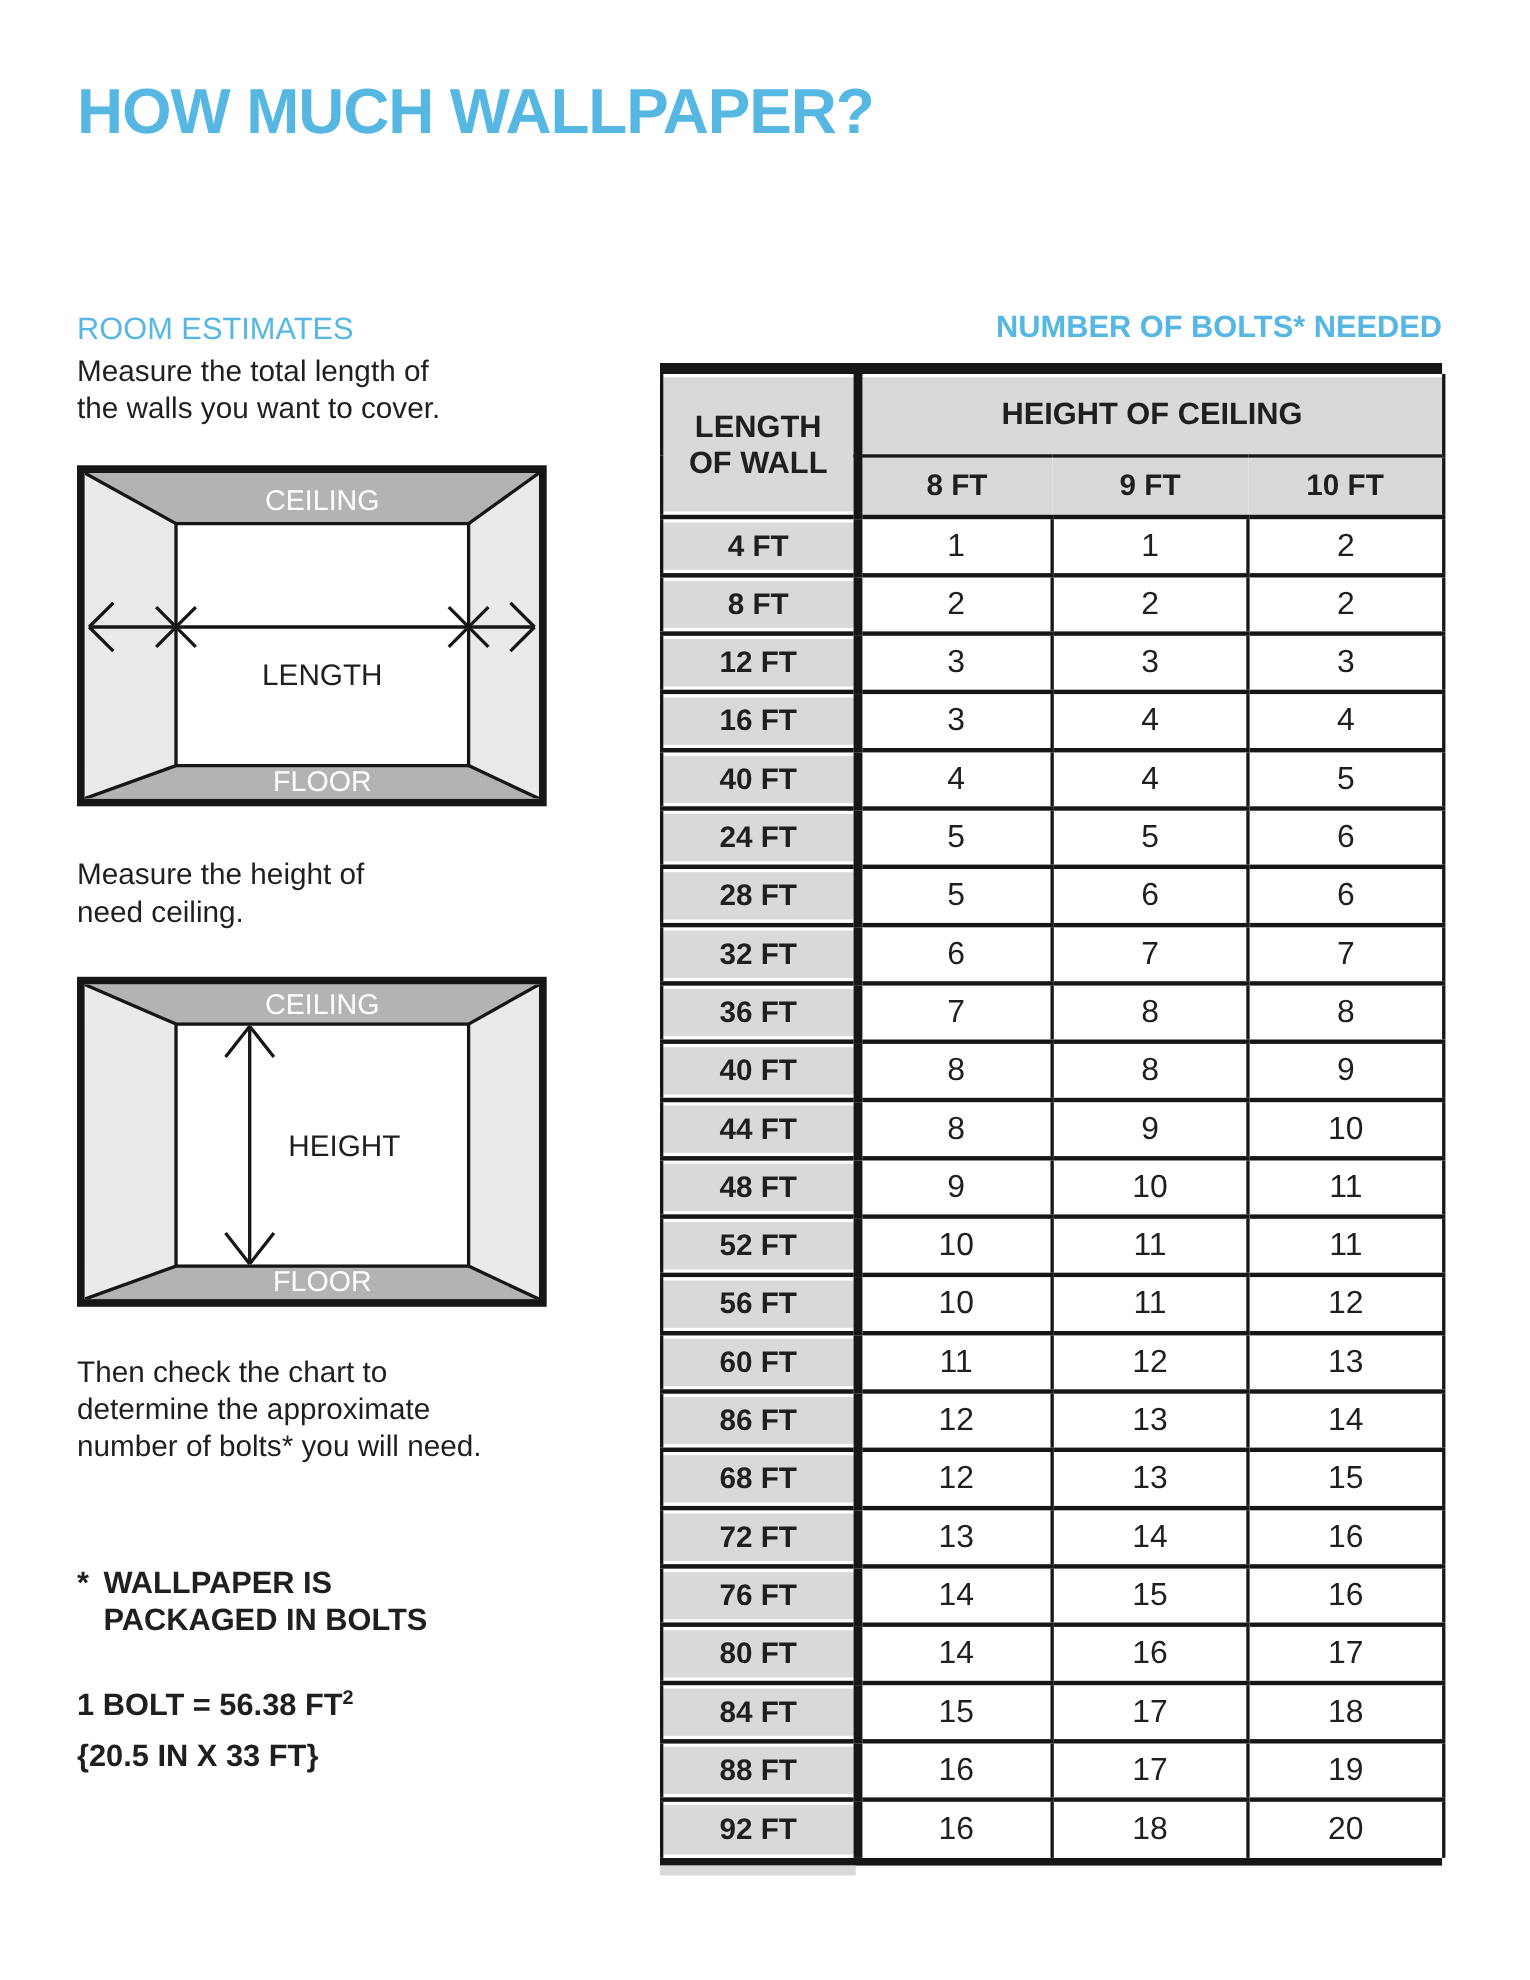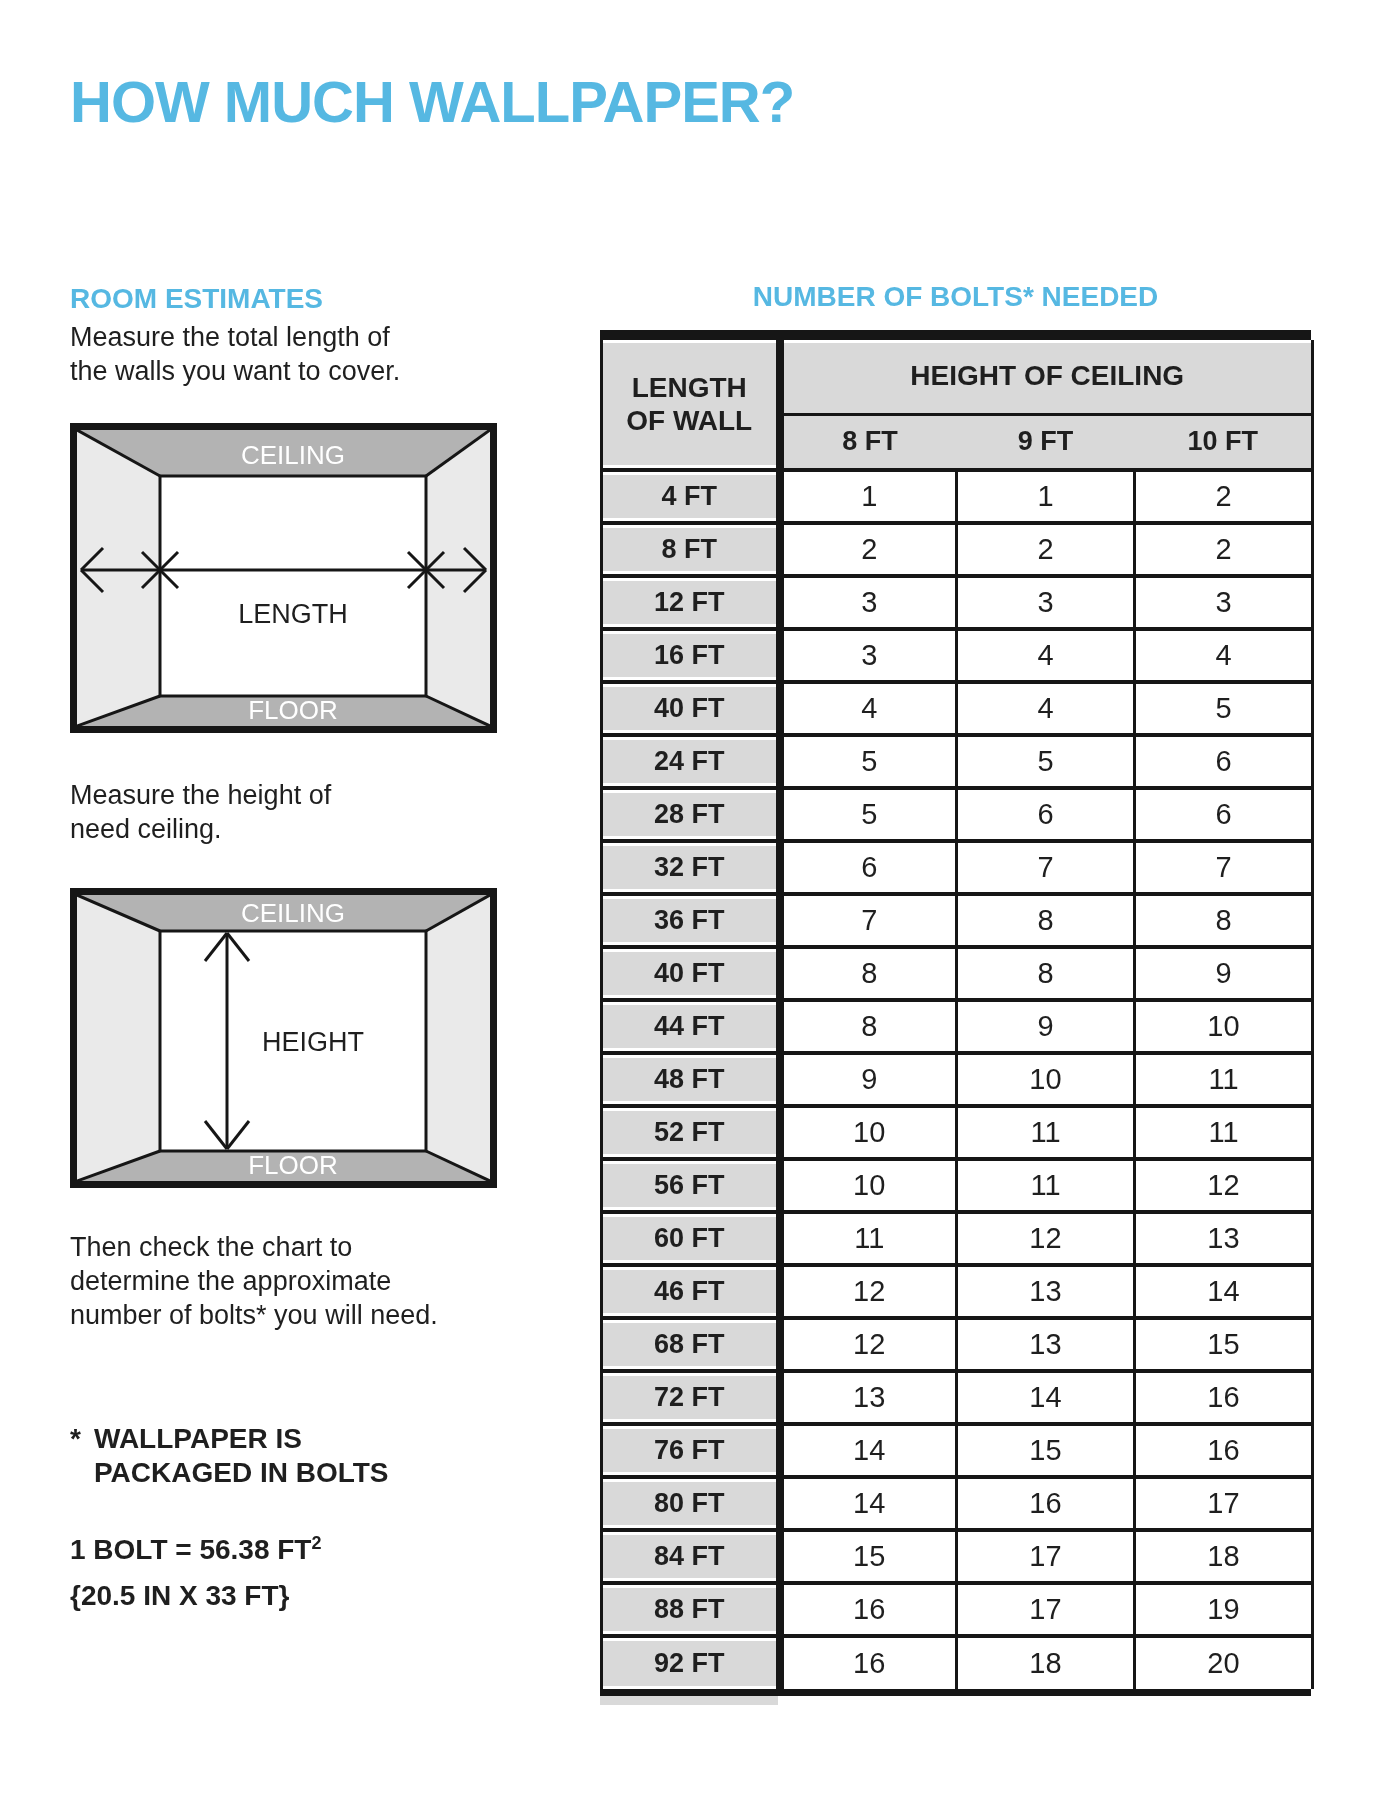--- a/index.html
+++ b/index.html
@@ -11,34 +11,34 @@
     --wallgray:#eaeaea;
   }
   *{box-sizing:border-box;}
   html,body{margin:0;padding:0;}
   body{
     width:1391px;height:1800px;background:#fff;position:relative;
     font-family:"Liberation Sans", sans-serif;color:var(--ink);
   }
   .abs{position:absolute;}
   .page-title{left:70px;top:56px;font-size:58px;font-weight:bold;color:var(--blue);letter-spacing:-1px;white-space:nowrap;margin-top:12px;}
-  .section-heading{left:70px;top:260px;font-size:28px;font-weight:bold;color:var(--blue);letter-spacing:0px;white-space:nowrap;}
+  .section-heading{left:70px;top:260px;font-size:28px;font-weight:normal;color:var(--blue);letter-spacing:0px;white-space:nowrap;}
   .body-text{font-size:27px;line-height:34px;white-space:nowrap;}
   #para1{left:70px;top:320px;}
   #para2{left:70px;top:778px;}
   #para3{left:70px;top:1230px;}
   .diagram{position:absolute;border:7px solid var(--line);background:#fff;}
   #diagram1{left:70px;top:423px;width:427px;height:310px;}
   #diagram2{left:70px;top:888px;width:427px;height:300px;}
   .diagram svg{display:block;width:100%;height:100%;}
   svg text{font-family:"Liberation Sans", sans-serif;}
   .footnote{left:70px;top:1422px;font-size:28px;font-weight:bold;line-height:34px;display:grid;grid-template-columns:24px auto;}
   .bolt-info{left:70px;top:1520px;font-size:28px;font-weight:bold;line-height:46px;white-space:nowrap;}
   .bolt-info sup{font-size:18px;}
-  .table-heading{left:600px;top:258px;width:711px;text-align:center;font-size:28px;font-weight:bold;color:var(--blue);white-space:nowrap;}
+  .table-heading{left:600px;top:258px;width:711px;text-align:right;font-size:28px;font-weight:bold;color:var(--blue);white-space:nowrap;}
   .table-wrap{
     position:absolute;left:600px;top:330px;width:711px;
     border-top:10px solid var(--line);border-bottom:7px solid var(--line);
   }
   table{border-collapse:collapse;width:100%;table-layout:fixed;}
   th,td{text-align:center;vertical-align:middle;padding:0;}
   th.rowhead, tbody th{
     background:var(--cellgray);
     border-left:3px solid var(--line);
     border-right:8px solid var(--line);
@@ -258,21 +258,21 @@
           <td>11</td>
           <td>12</td>
         </tr>
         <tr>
           <th>60 FT</th>
           <td>11</td>
           <td>12</td>
           <td>13</td>
         </tr>
         <tr>
-          <th>46 FT</th>
+          <th>86 FT</th>
           <td>12</td>
           <td>13</td>
           <td>14</td>
         </tr>
         <tr>
           <th>68 FT</th>
           <td>12</td>
           <td>13</td>
           <td>15</td>
         </tr>

